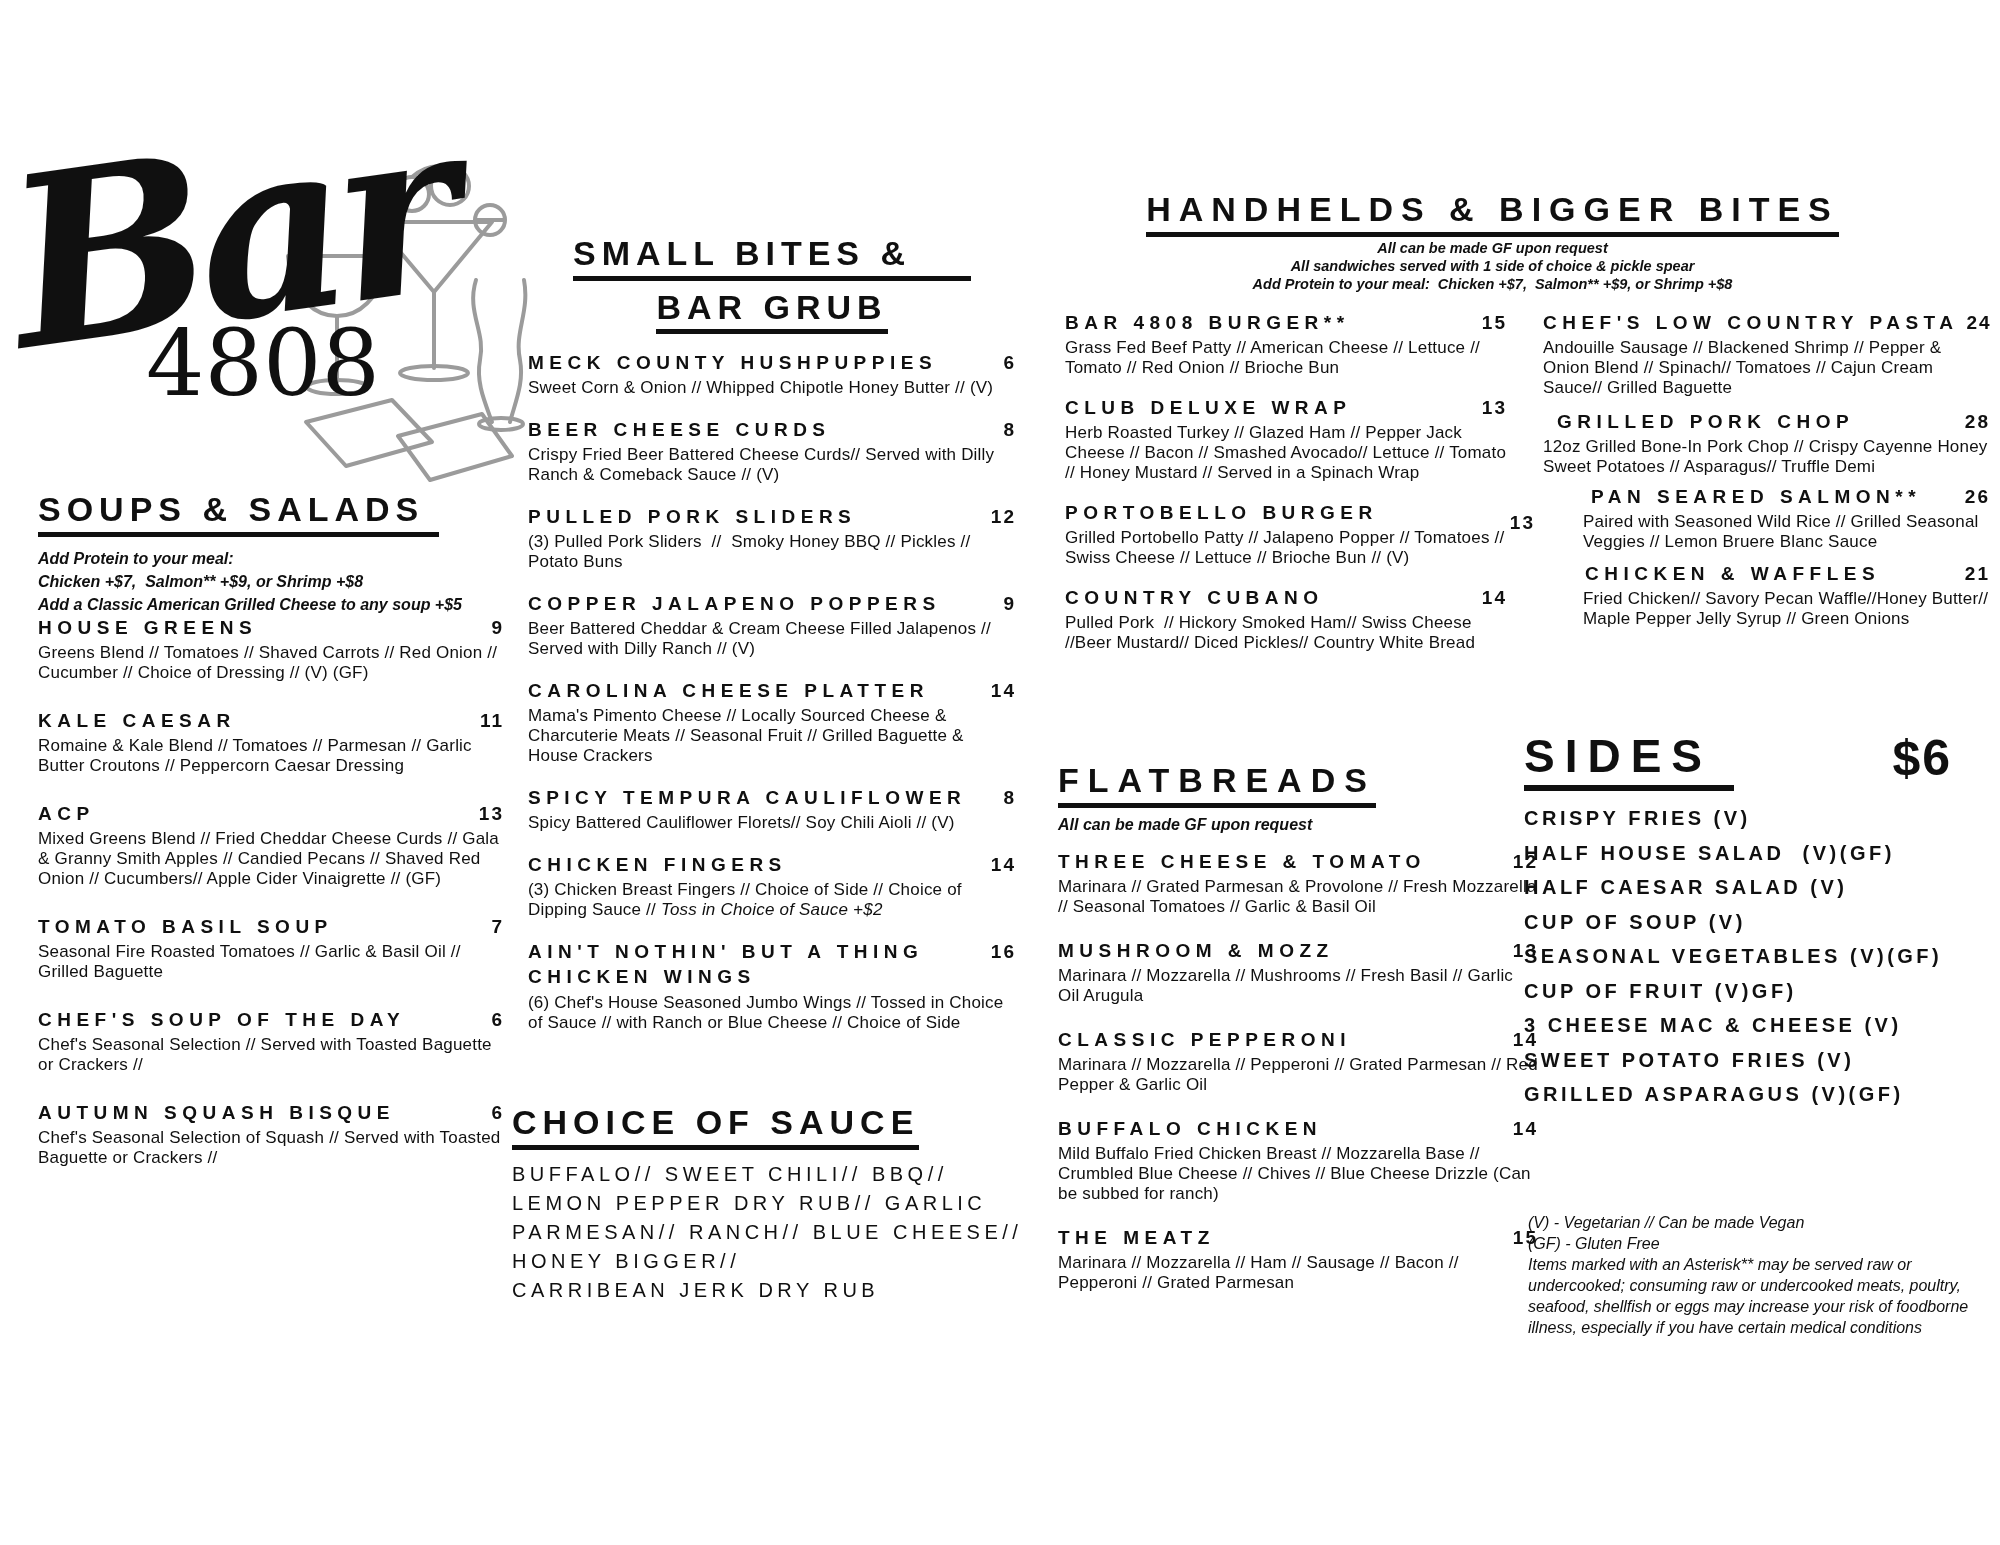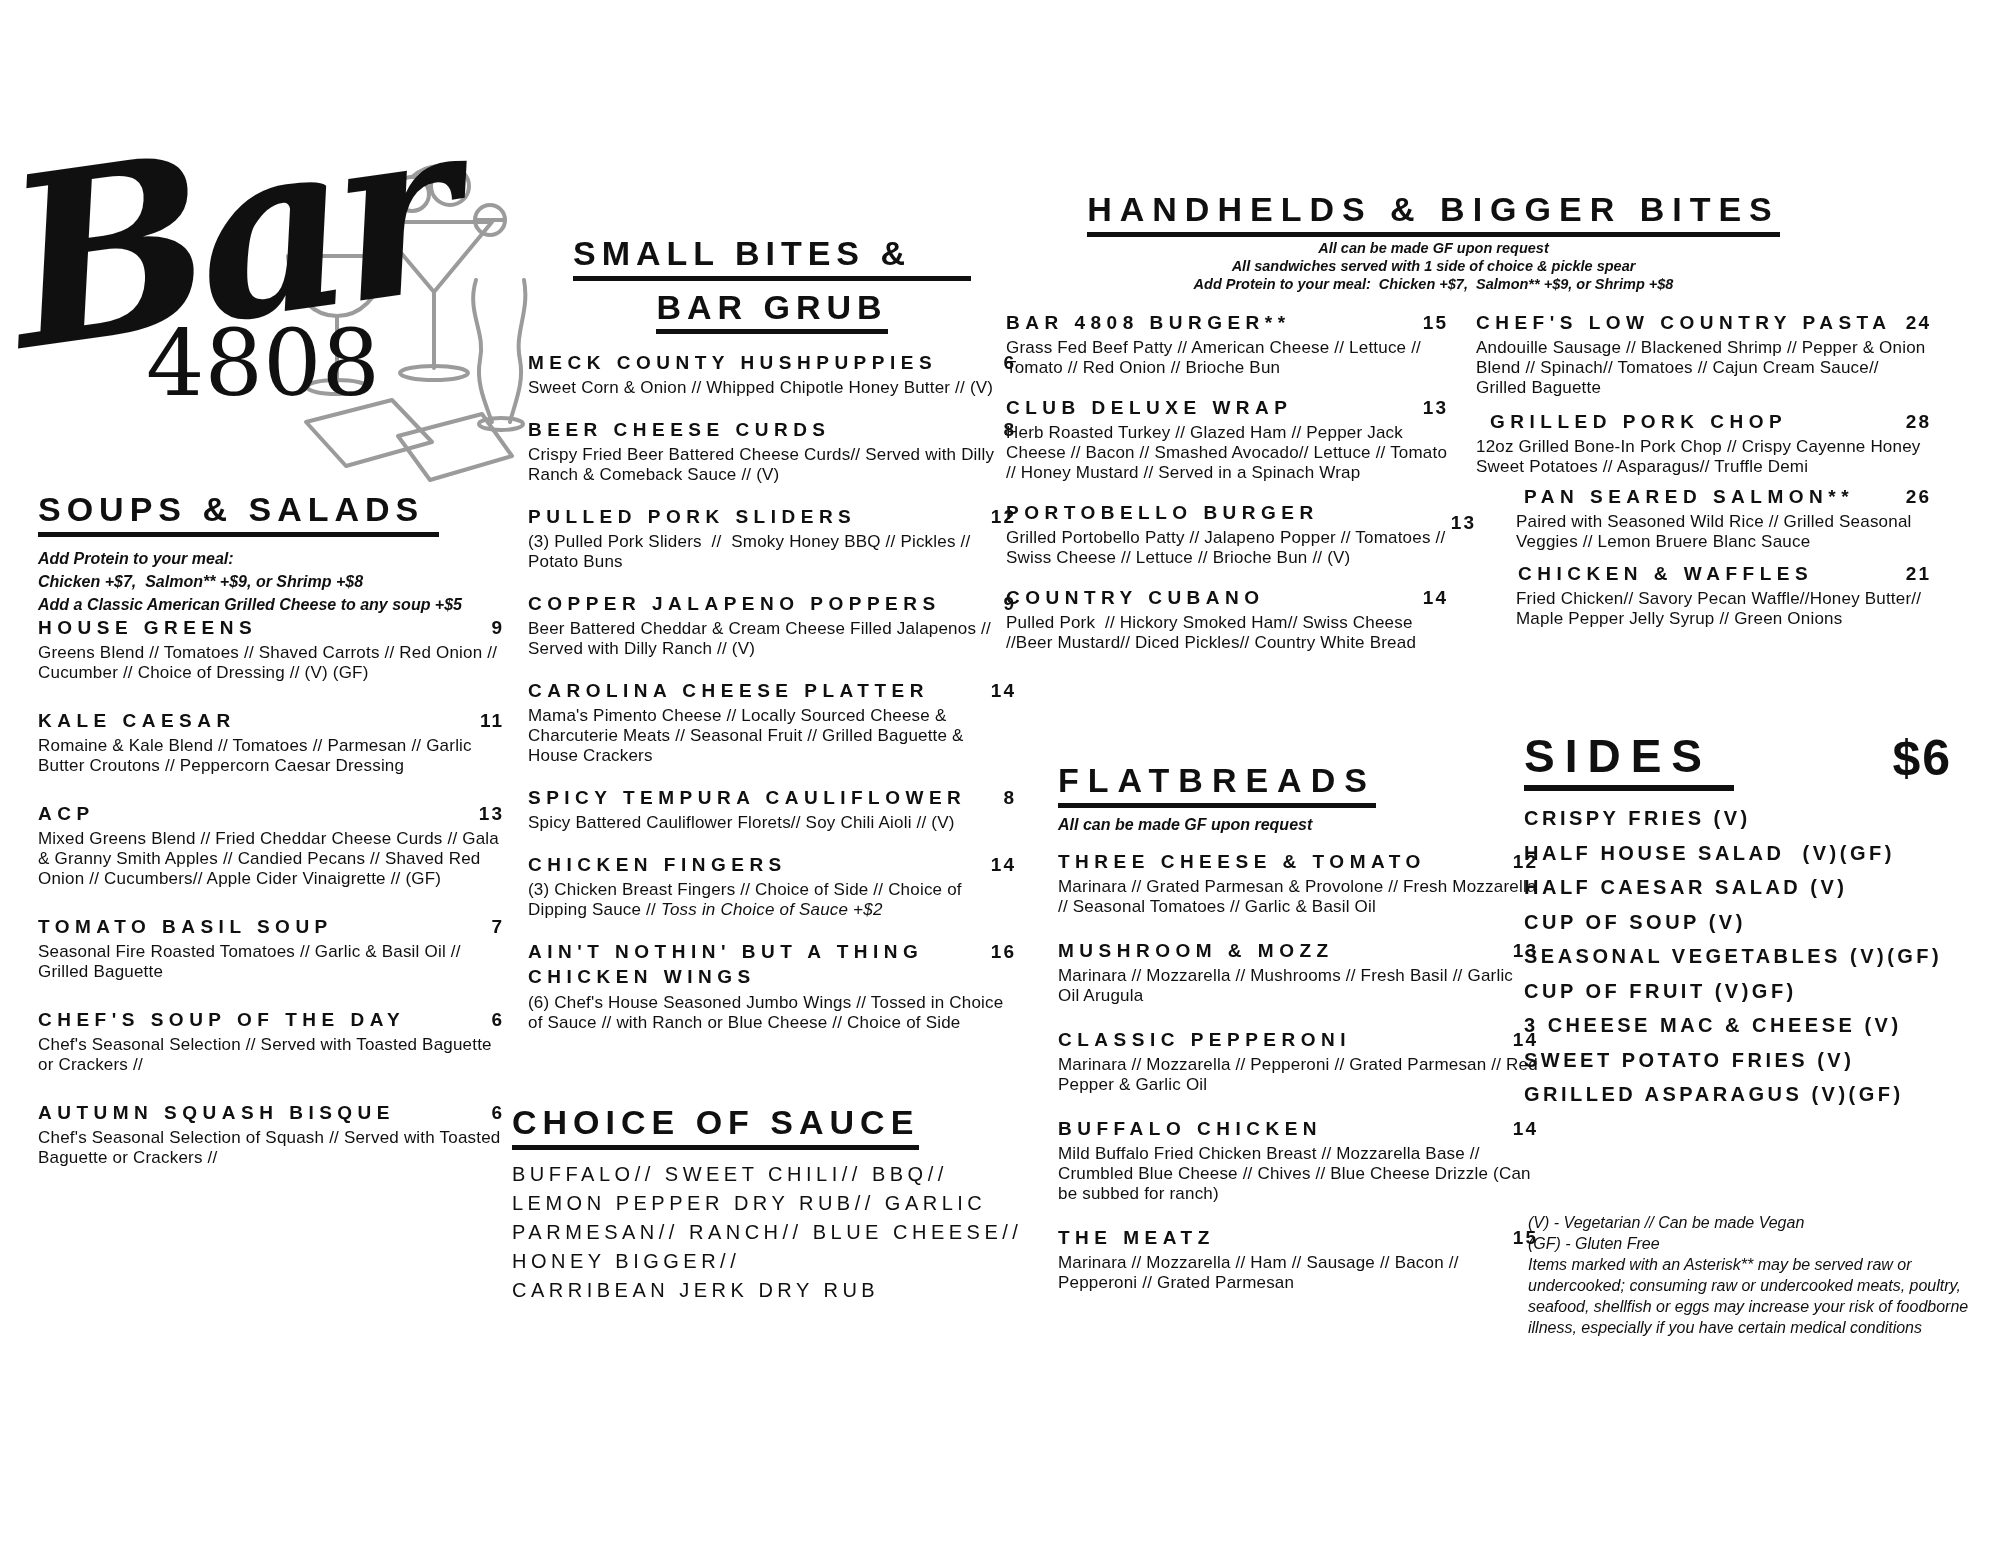--- a/index.html
+++ b/index.html
@@ -38,21 +38,21 @@
   .sides-title{font-size:46px;font-weight:800;letter-spacing:10px;line-height:1;
     border-bottom:6px solid #101010;padding:0 22px 6px 0;display:inline-block;}
   .sides-price{font-size:50px;font-weight:800;letter-spacing:2px;margin-right:48px;line-height:1;}
   .sides-item{font-size:20px;font-weight:800;letter-spacing:3.5px;line-height:34.5px;white-space:pre;}
   
   .footer-line{font-size:16px;font-style:italic;line-height:21px;text-align:left;white-space:pre-wrap;}
   
   .hh-cols{display:flex;margin-top:18px;}
   .hh-col-a{width:442px;flex:0 0 auto;}
   .hh-col-b{width:455px;flex:0 0 auto;margin-left:28px;}
-  .hh-col-b .menu-item{margin-bottom:12px;}
+  .hh-col-b .menu-item{margin-bottom:12px;margin-left:8px;}
   .ind-14{padding-left:14px;}
   .ind-40{padding-left:40px;}
   .ind-42{padding-left:42px;}
   .ind-48{padding-left:48px;}
   .price-offset{position:relative;top:10px;right:-28px;}
   .pad-r-60{padding-right:60px;}
   .pad-r-15{padding-right:15px;}
   .mt2{margin-top:2px;}
 </style>
 </head>
@@ -170,21 +170,21 @@
   <div class="sec-title">CHOICE OF SAUCE</div>
   <div style="margin-top:10px;">
     <div class="sauce-line">BUFFALO// SWEET CHILI// BBQ//</div>
     <div class="sauce-line">LEMON PEPPER DRY RUB// GARLIC</div>
     <div class="sauce-line">PARMESAN// RANCH// BLUE CHEESE//</div>
     <div class="sauce-line">HONEY BIGGER//</div>
     <div class="sauce-line">CARRIBEAN JERK DRY RUB</div>
   </div>
 </div>
 
-<div class="abs" style="left:1006px;top:192px;width:925px;">
+<div class="abs" style="left:1065px;top:192px;width:925px;">
   <div class="center" style="padding-right:70px;">
     <div class="sec-title" style="letter-spacing:8px;">HANDHELDS &amp; BIGGER BITES</div>
   </div>
   <div class="center mt2" style="padding-right:70px;">
     <div class="small-note">All can be made GF upon request</div>
     <div class="small-note">All sandwiches served with 1 side of choice &amp; pickle spear</div>
     <div class="small-note">Add Protein to your meal:  Chicken +$7,  Salmon** +$9, or Shrimp +$8</div>
   </div>
   <div class="hh-cols">
     <div class="hh-col-a">

